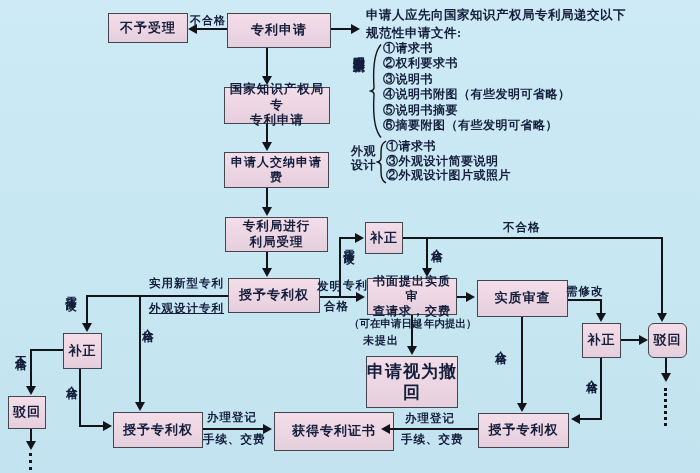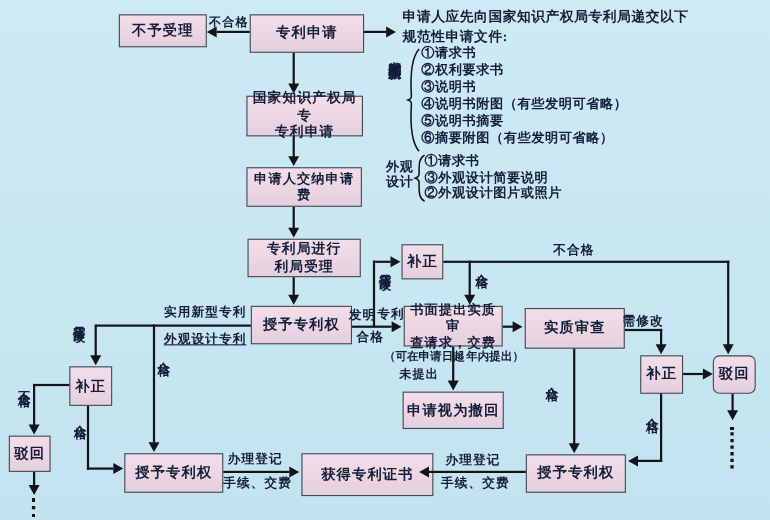--- a/index.html
+++ b/index.html
@@ -45,21 +45,21 @@
   <div class="box" style="left:367px;top:278px;width:90px;height:37px;font-size:12px;">书面提出实质审
 查请求，交费</div>
   <div class="box" style="left:477px;top:280px;width:91px;height:37px;">实质审查</div>
   <div class="box" style="left:582px;top:323px;width:39px;height:35px;">补正</div>
   <div class="box" style="left:648px;top:323px;width:39px;height:35px;border-radius:6px;">驳回</div>
   <div class="box" style="left:63px;top:333px;width:39px;height:36px;">补正</div>
   <div class="box" style="left:8px;top:396px;width:38px;height:33px;">驳回</div>
   <div class="box" style="left:113px;top:412px;width:90px;height:36px;">授予专利权</div>
   <div class="box" style="left:274px;top:412px;width:120px;height:39px;">获得专利证书</div>
   <div class="box" style="left:478px;top:413px;width:91px;height:35px;">授予专利权</div>
-  <div class="box" style="left:366px;top:356px;width:92px;height:34px;font-size:13px;">申请视为撤回</div>
+  <div class="box" style="left:366px;top:356px;width:92px;height:52px;font-size:17px;">申请视为撤回</div>
 
   <div class="hl" style="left:197px;top:28px;width:30px;"></div>
   <div class="ah ah-l" style="left:188px;top:24px;"></div>
 
   <div class="hl" style="left:331px;top:28px;width:20px;"></div>
   <div class="ah ah-r" style="left:351px;top:24px;"></div>
 
   <div class="vl" style="left:266px;top:48px;height:29px;"></div>
   <div class="ah ah-d" style="left:262px;top:76px;"></div>
 

